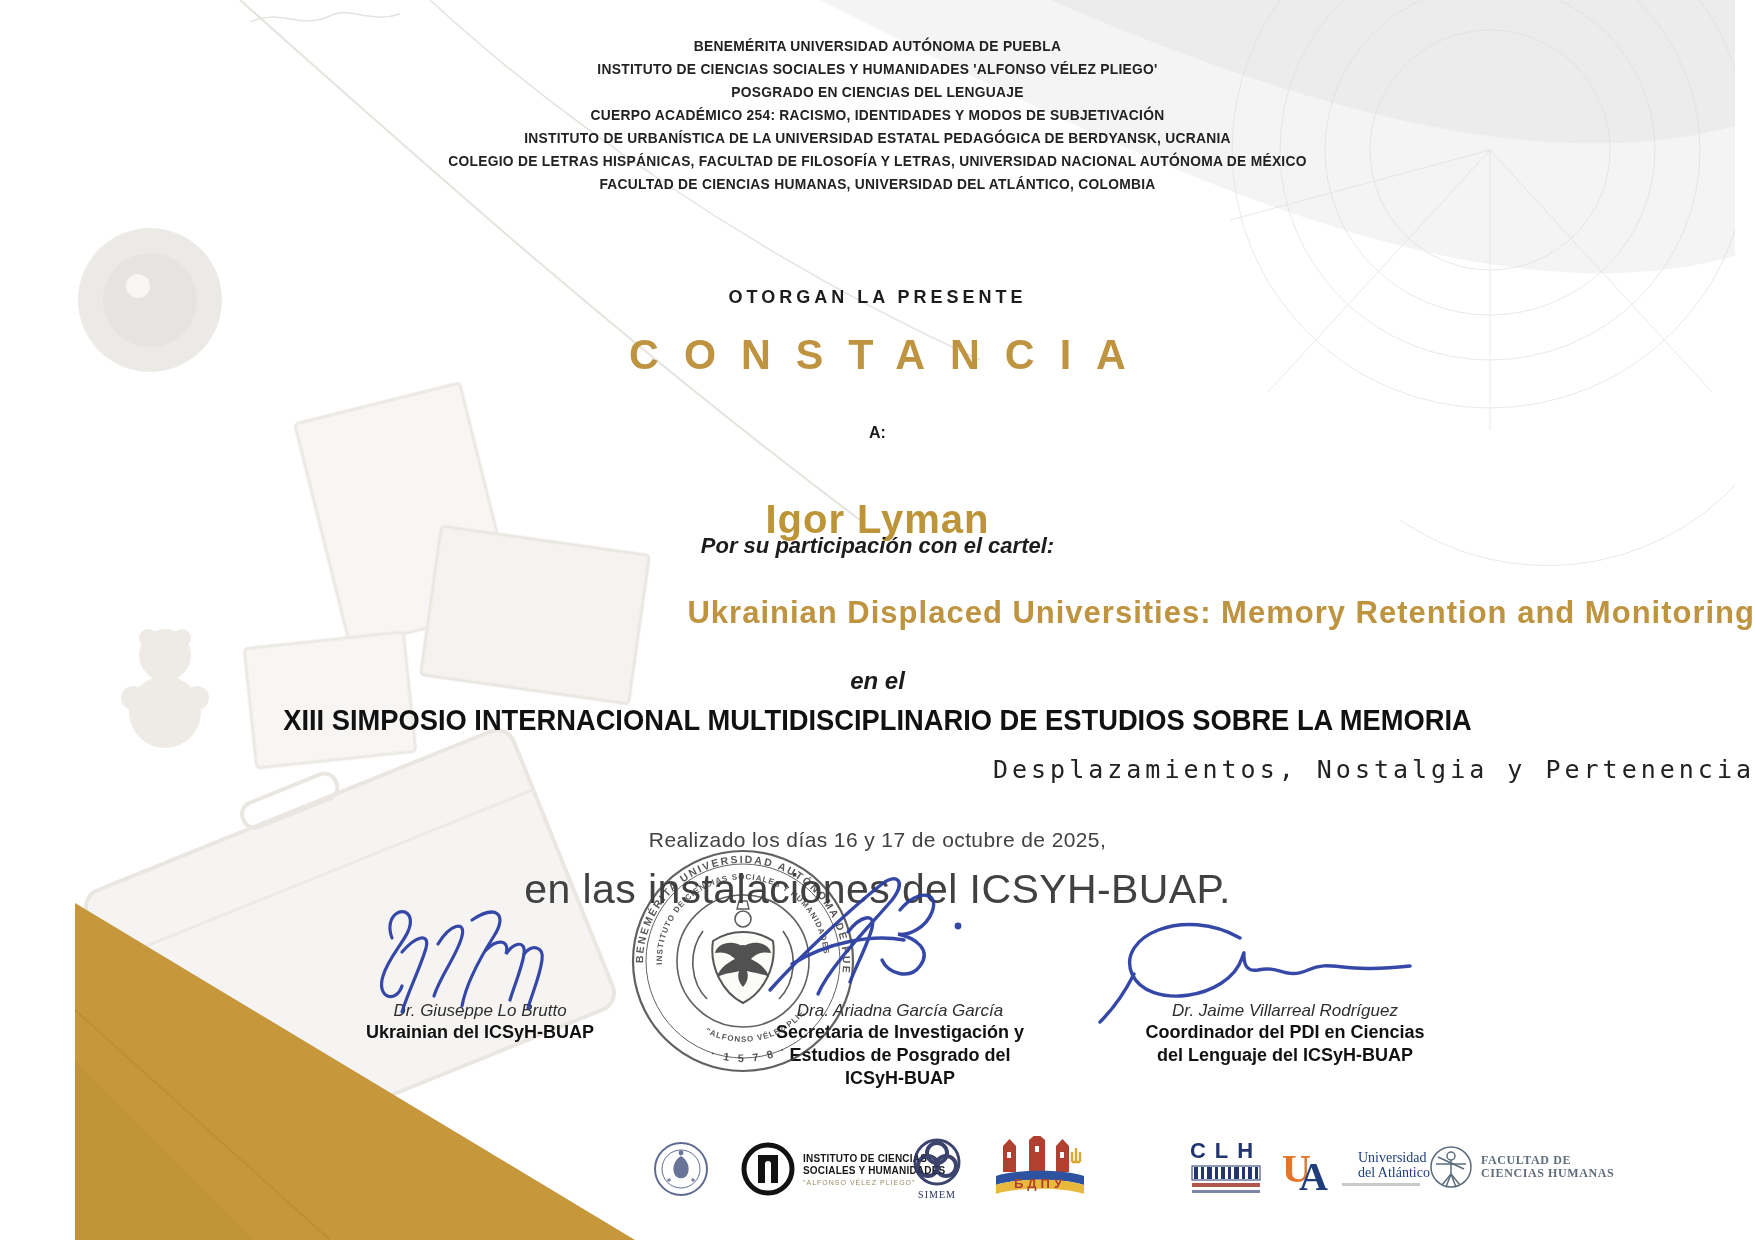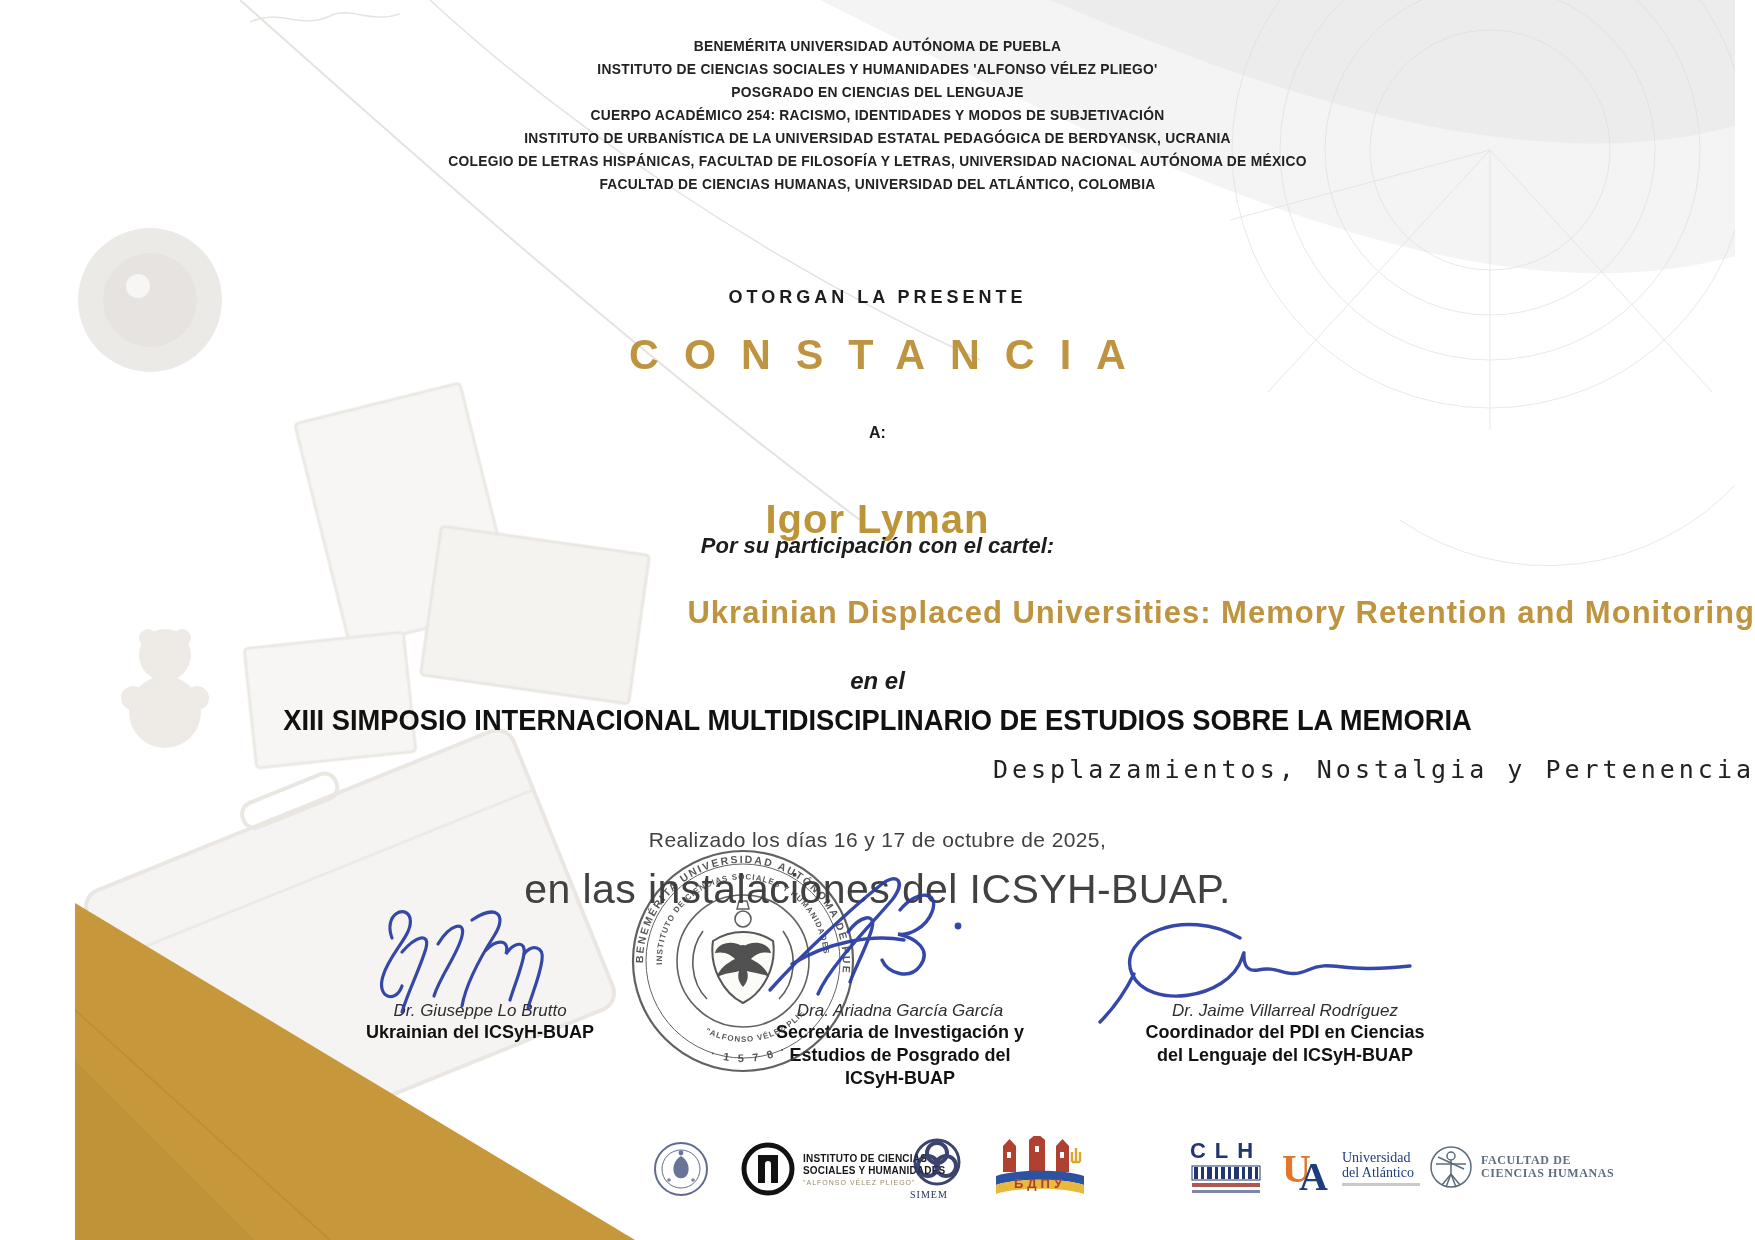--- a/index.html
+++ b/index.html
@@ -27,24 +27,24 @@
   .sig-col{position:absolute;text-align:center;}
   .sig-name{font-size:17px;font-style:italic;color:#2e2e2e;line-height:21px;}
   .sig-role{font-size:18px;font-weight:bold;color:#111;line-height:23px;}
   .sig-ink{position:absolute;z-index:6;}
   .seal{position:absolute;left:628px;top:846px;z-index:5;}
   
   .logo{position:absolute;z-index:3;display:flex;align-items:center;gap:7px;}
   .logo-txt{display:flex;flex-direction:column;justify-content:center;}
   .icsyh-l{font-size:10px;font-weight:bold;color:#161616;line-height:12px;letter-spacing:.2px;}
   .icsyh-s{font-size:7px;color:#9a8a66;letter-spacing:1px;margin-top:2px;}
-  .simem-wrap{flex-direction:column;gap:1px;align-items:flex-start;}
+  .simem-wrap{flex-direction:column;gap:1px;align-items:center;}
   .simem-lbl{font-family:"Liberation Serif",serif;font-size:10px;color:#27305e;letter-spacing:1px;}
   .clh-wrap{flex-direction:column;gap:0;align-items:center;}
-  .ua-l{font-family:"Liberation Serif",serif;font-size:14px;color:#1f3c7b;line-height:15px;}
+  .ua-l{font-family:"Liberation Serif",serif;font-size:14px;color:#1f3c7b;line-height:15px;margin-left:16px;}
   .ua-sub{margin-top:3px;height:3px;width:78px;background:#c9c9c9;}
   .fch-l{font-family:"Liberation Serif",serif;font-size:12px;color:#5f6d7d;letter-spacing:.6px;line-height:13px;font-weight:bold;}
   .bg{position:absolute;left:0;top:0;z-index:0;}
   .txt{z-index:2;}
 </style>
 </head>
 <body>
 
 <div class="canvas">
 

